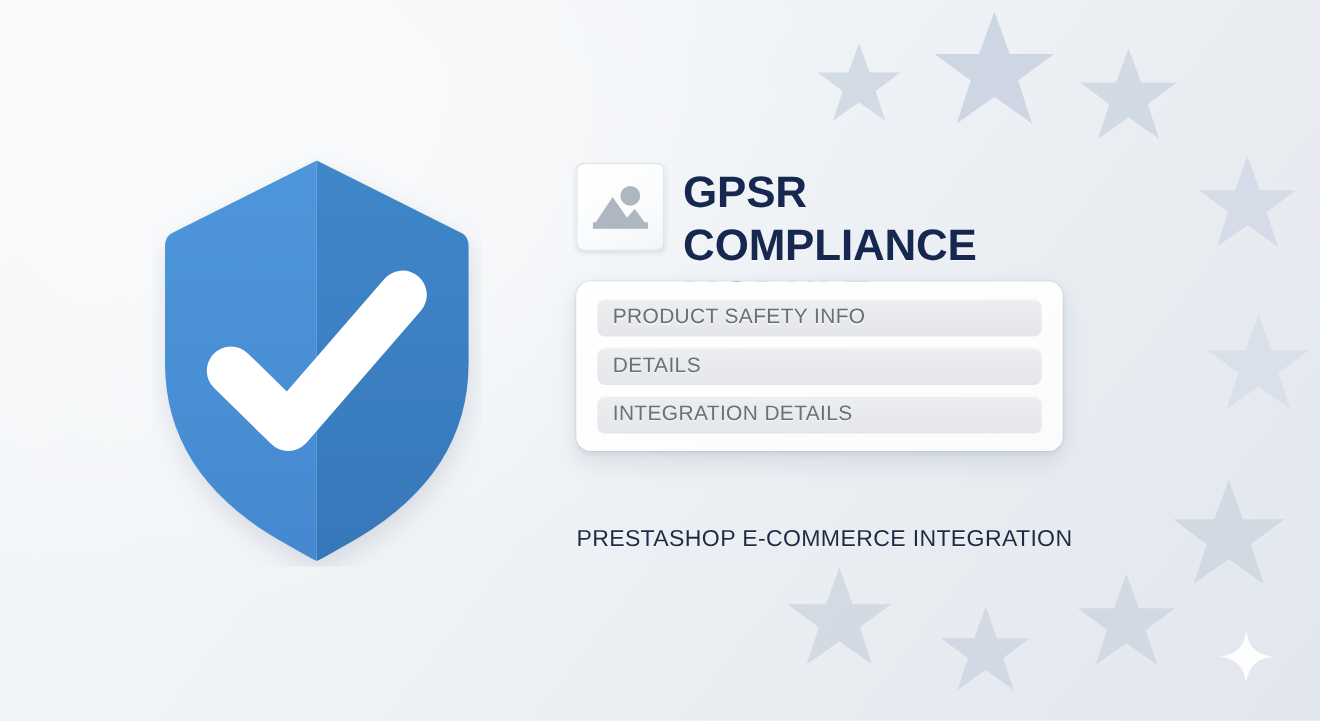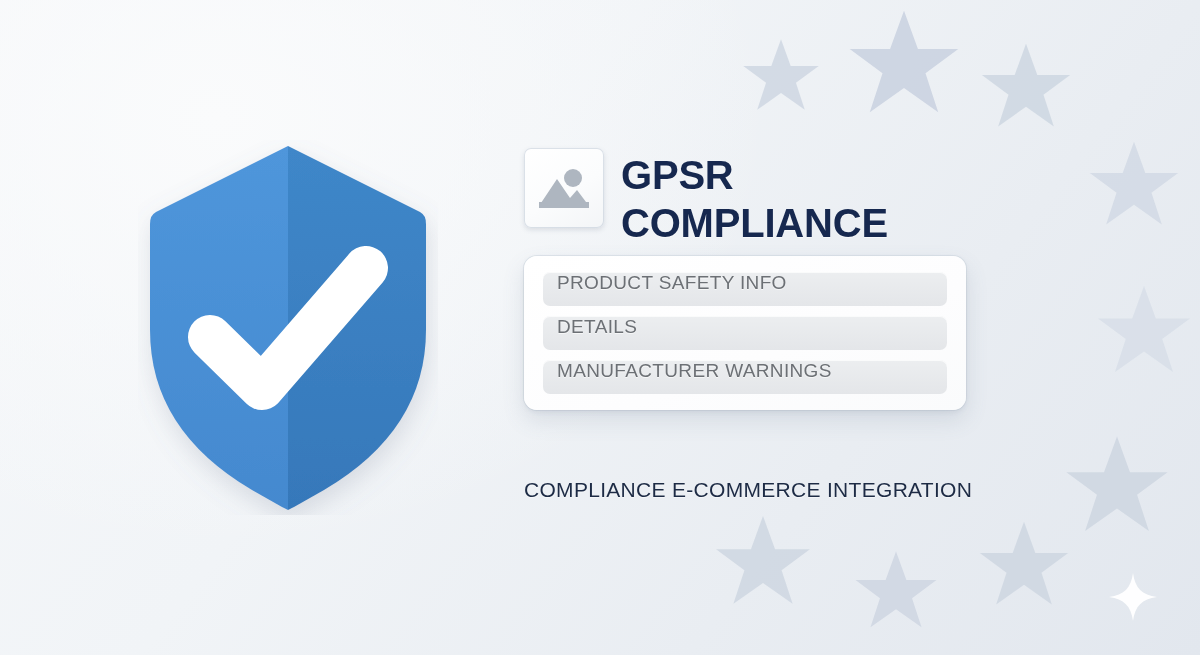--- a/index.html
+++ b/index.html
@@ -97,20 +97,21 @@
       0 10px 22px rgba(95,110,135,.16),
       0 2px 5px rgba(95,110,135,.10),
       0 0 0 1px rgba(205,212,222,.45);
   }
   .row {
     height: 34px;
     border-radius: 7px;
     background: linear-gradient(180deg, #eceef0 0%, #e4e6e9 100%);
     box-shadow: inset 0 1px 0 rgba(255,255,255,.75);
     display: flex;
+    align-items: center;
     padding: 0 14px;
     margin-bottom: 10px;
     box-sizing: border-box;
   }
   .row:last-child { margin-bottom: 0; }
   .row-label {
     font-size: 19px;
     letter-spacing: 0.35px;
     color: #6c7075;
     white-space: nowrap;
@@ -228,19 +229,19 @@
   </div>
 
   <div class="card">
     <div class="row">
       <span class="row-label">PRODUCT SAFETY INFO</span>
     </div>
     <div class="row">
       <span class="row-label">DETAILS</span>
     </div>
     <div class="row">
-      <span class="row-label">MANUFACTURER WARNINGS</span>
-    </div>
-  </div>
-
-  <div class="caption">COMPLIANCE E-COMMERCE INTEGRATION</div>
+      <span class="row-label">INTEGRATION DETAILS</span>
+    </div>
+  </div>
+
+  <div class="caption">PRESTASHOP E-COMMERCE INTEGRATION</div>
 
 </div>
 
 </body></html>

